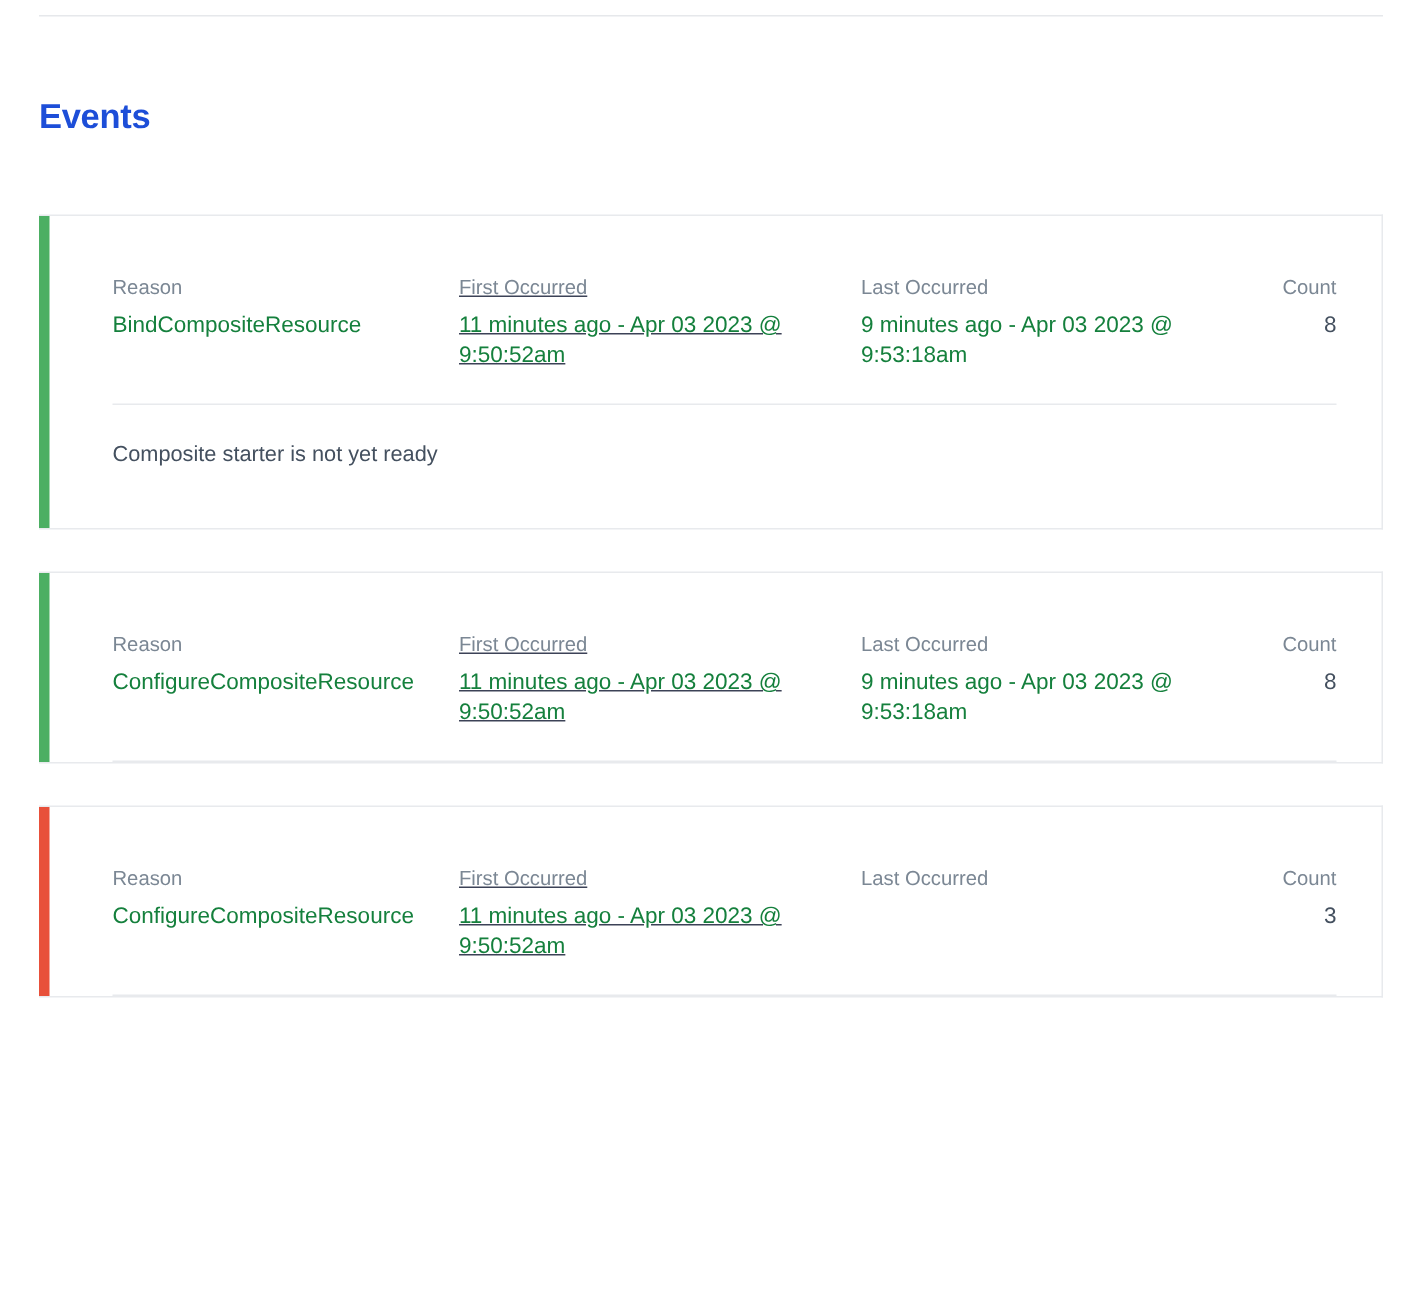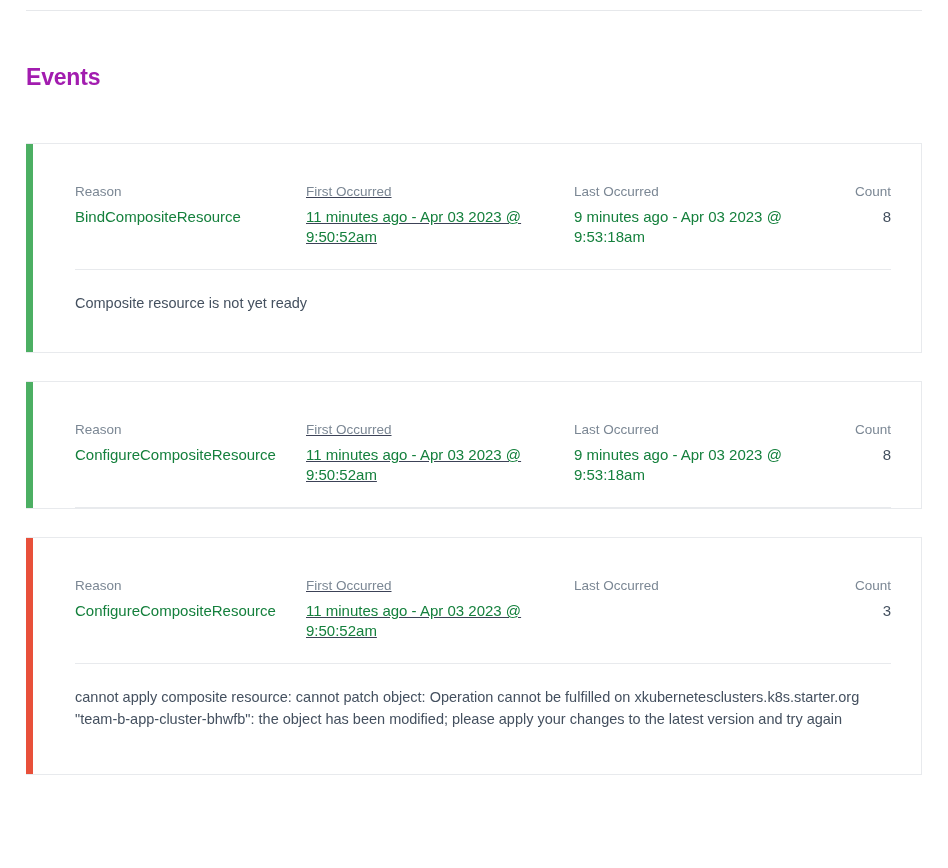--- a/index.html
+++ b/index.html
@@ -27,21 +27,21 @@
     right: 26px;
     height: 1px;
     background: #e6e8eb;
   }
   .section-title {
     position: absolute;
     top: 64px;
     left: 26px;
     font-size: 23px;
     font-weight: bold;
-    color: #a21caf;
+    color: #1d4ed8;
     letter-spacing: -0.2px;
   }
   .events-list {
     position: absolute;
     top: 115px;
     left: 26px;
     width: 896px;
   }
   .event-card {
     position: relative;
@@ -129,21 +129,21 @@
           <div class="col-last">
             <div class="field-label">Last Occurred</div>
             <div class="field-value">9 minutes ago - Apr 03 2023 @ 9:53:18am</div>
           </div>
           <div class="col-count">
             <div class="field-label">Count</div>
             <div class="count-value">8</div>
           </div>
         </div>
         <div class="divider"></div>
-        <div class="event-message">Composite resource is not yet ready</div>
+        <div class="event-message">Composite starter is not yet ready</div>
       </div>
     </div>
 
     <div class="event-card">
       <div class="event-accent accent-green"></div>
       <div class="event-body">
         <div class="event-grid">
           <div class="col-reason">
             <div class="field-label">Reason</div>
             <div class="field-value">ConfigureCompositeResource</div>
@@ -179,18 +179,17 @@
           </div>
           <div class="col-last">
             <div class="field-label">Last Occurred</div>
           </div>
           <div class="col-count">
             <div class="field-label">Count</div>
             <div class="count-value">3</div>
           </div>
         </div>
         <div class="divider"></div>
-        <div class="event-message msg-two-lines">cannot apply composite resource: cannot patch object: Operation cannot be fulfilled on xkubernetesclusters.k8s.starter.org "team-b-app-cluster-bhwfb": the object has been modified; please apply your changes to the latest version and try again</div>
       </div>
     </div>
 
   </div>
 </div>
 
 </body></html>

